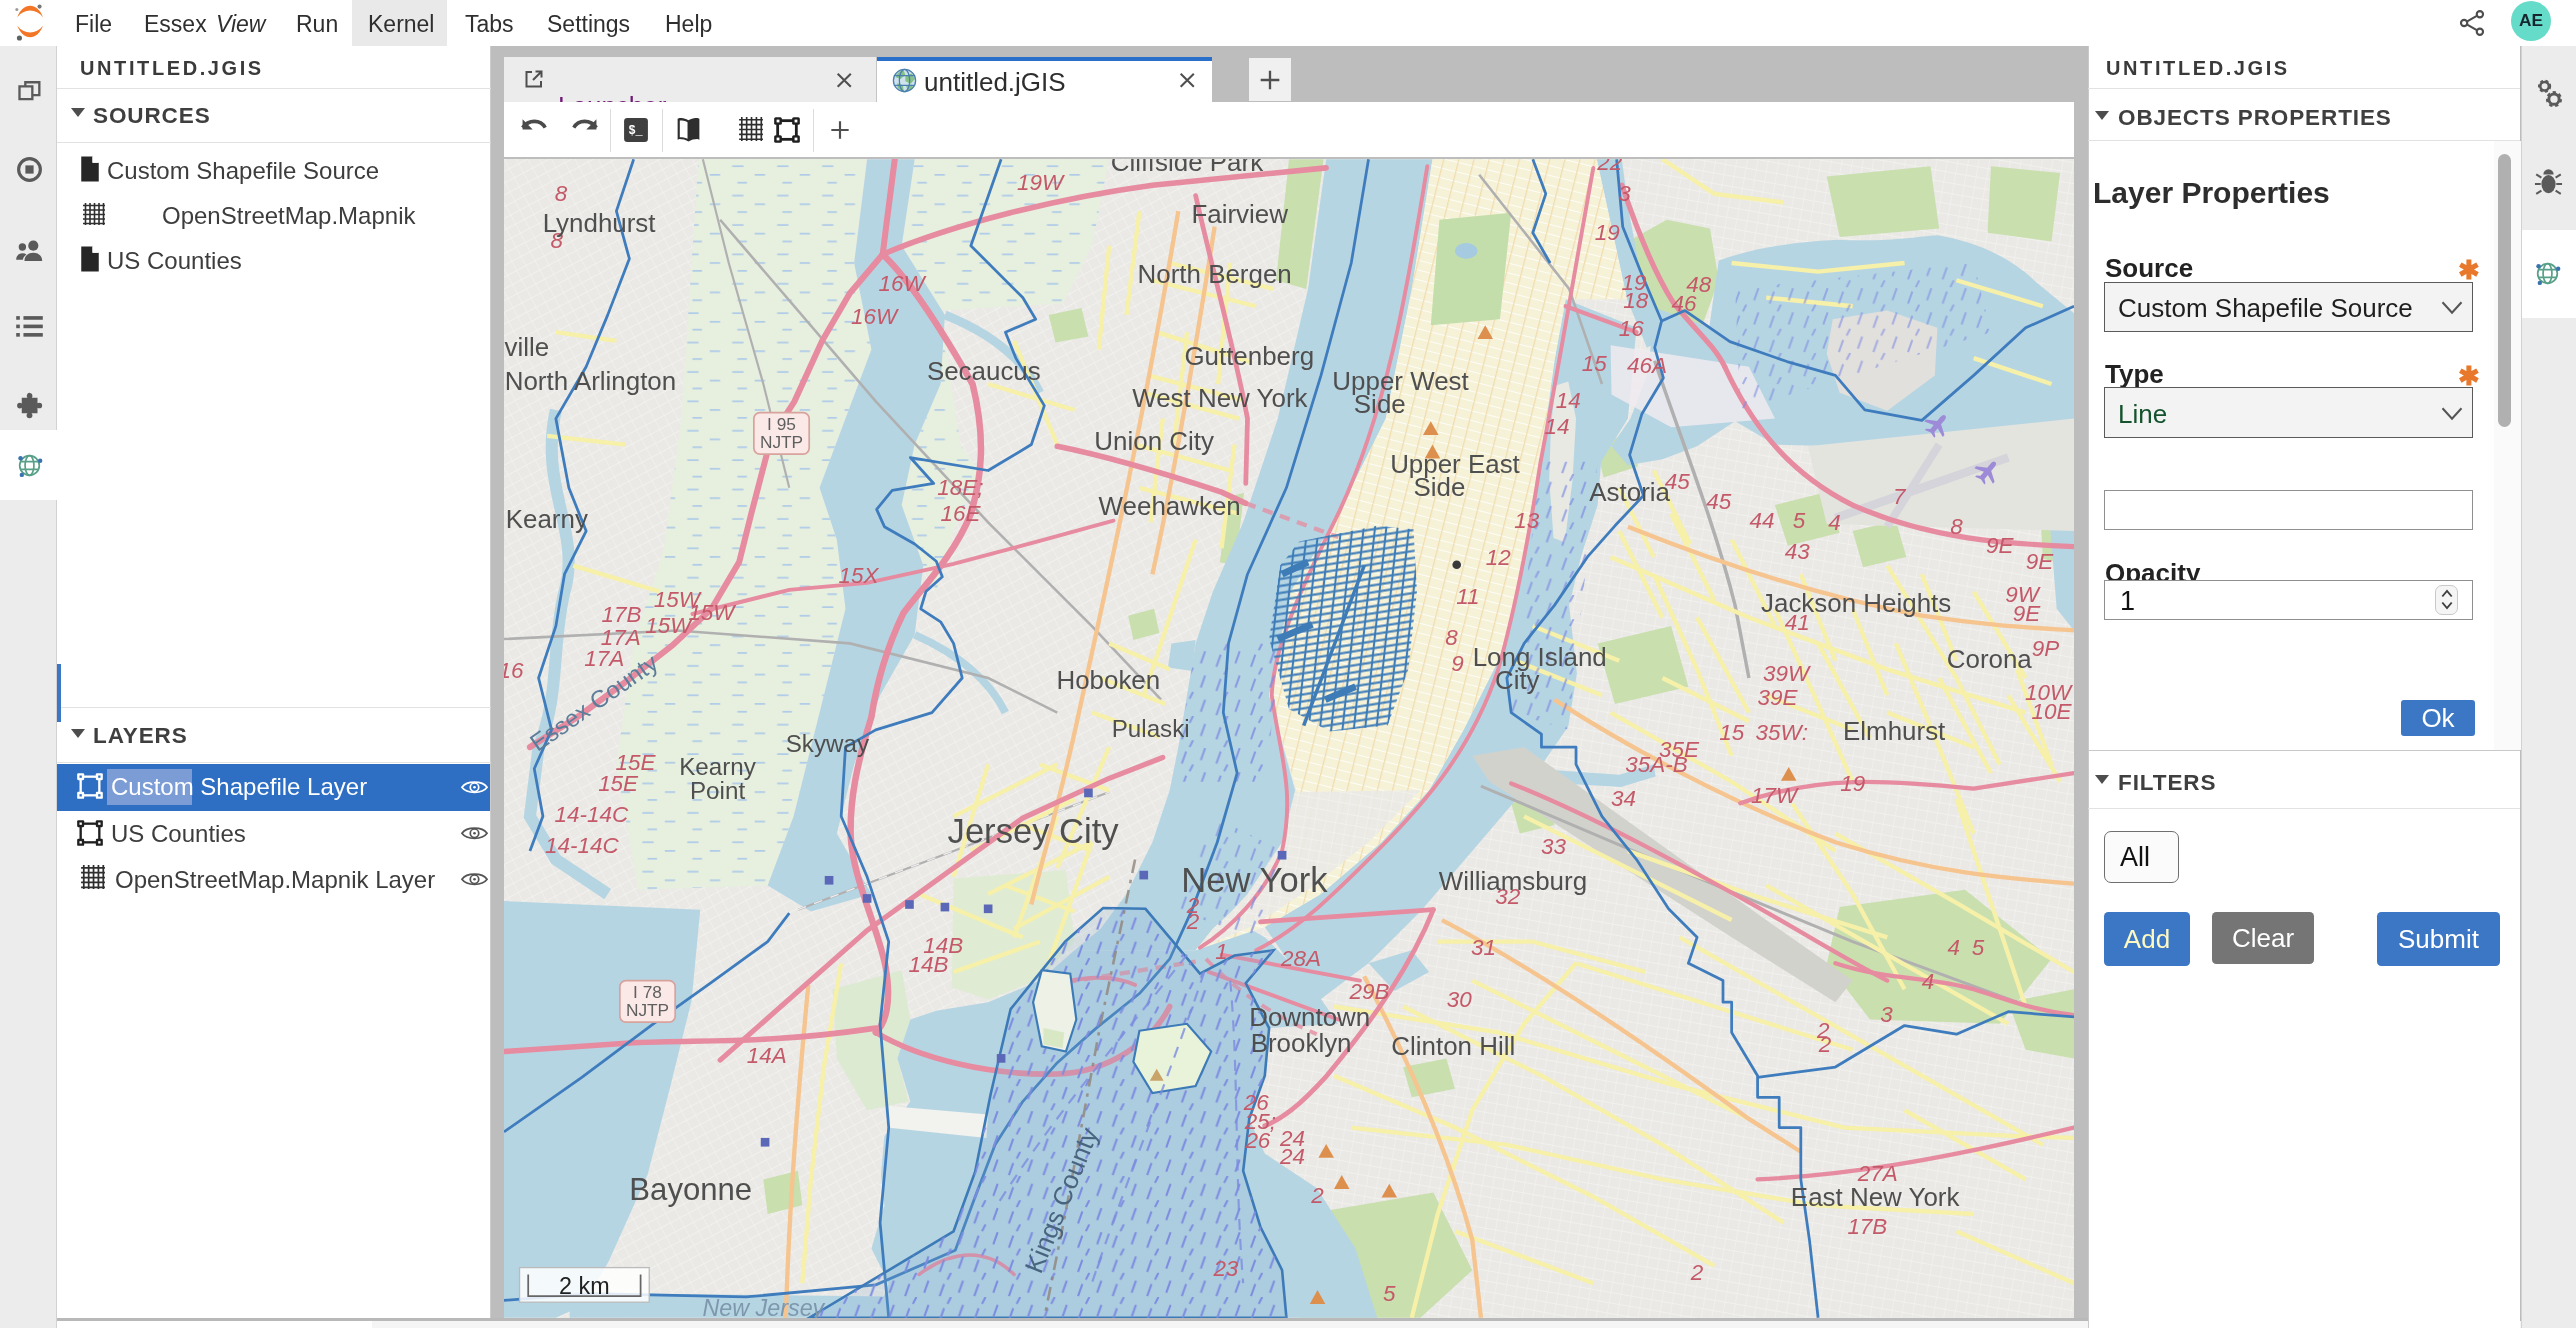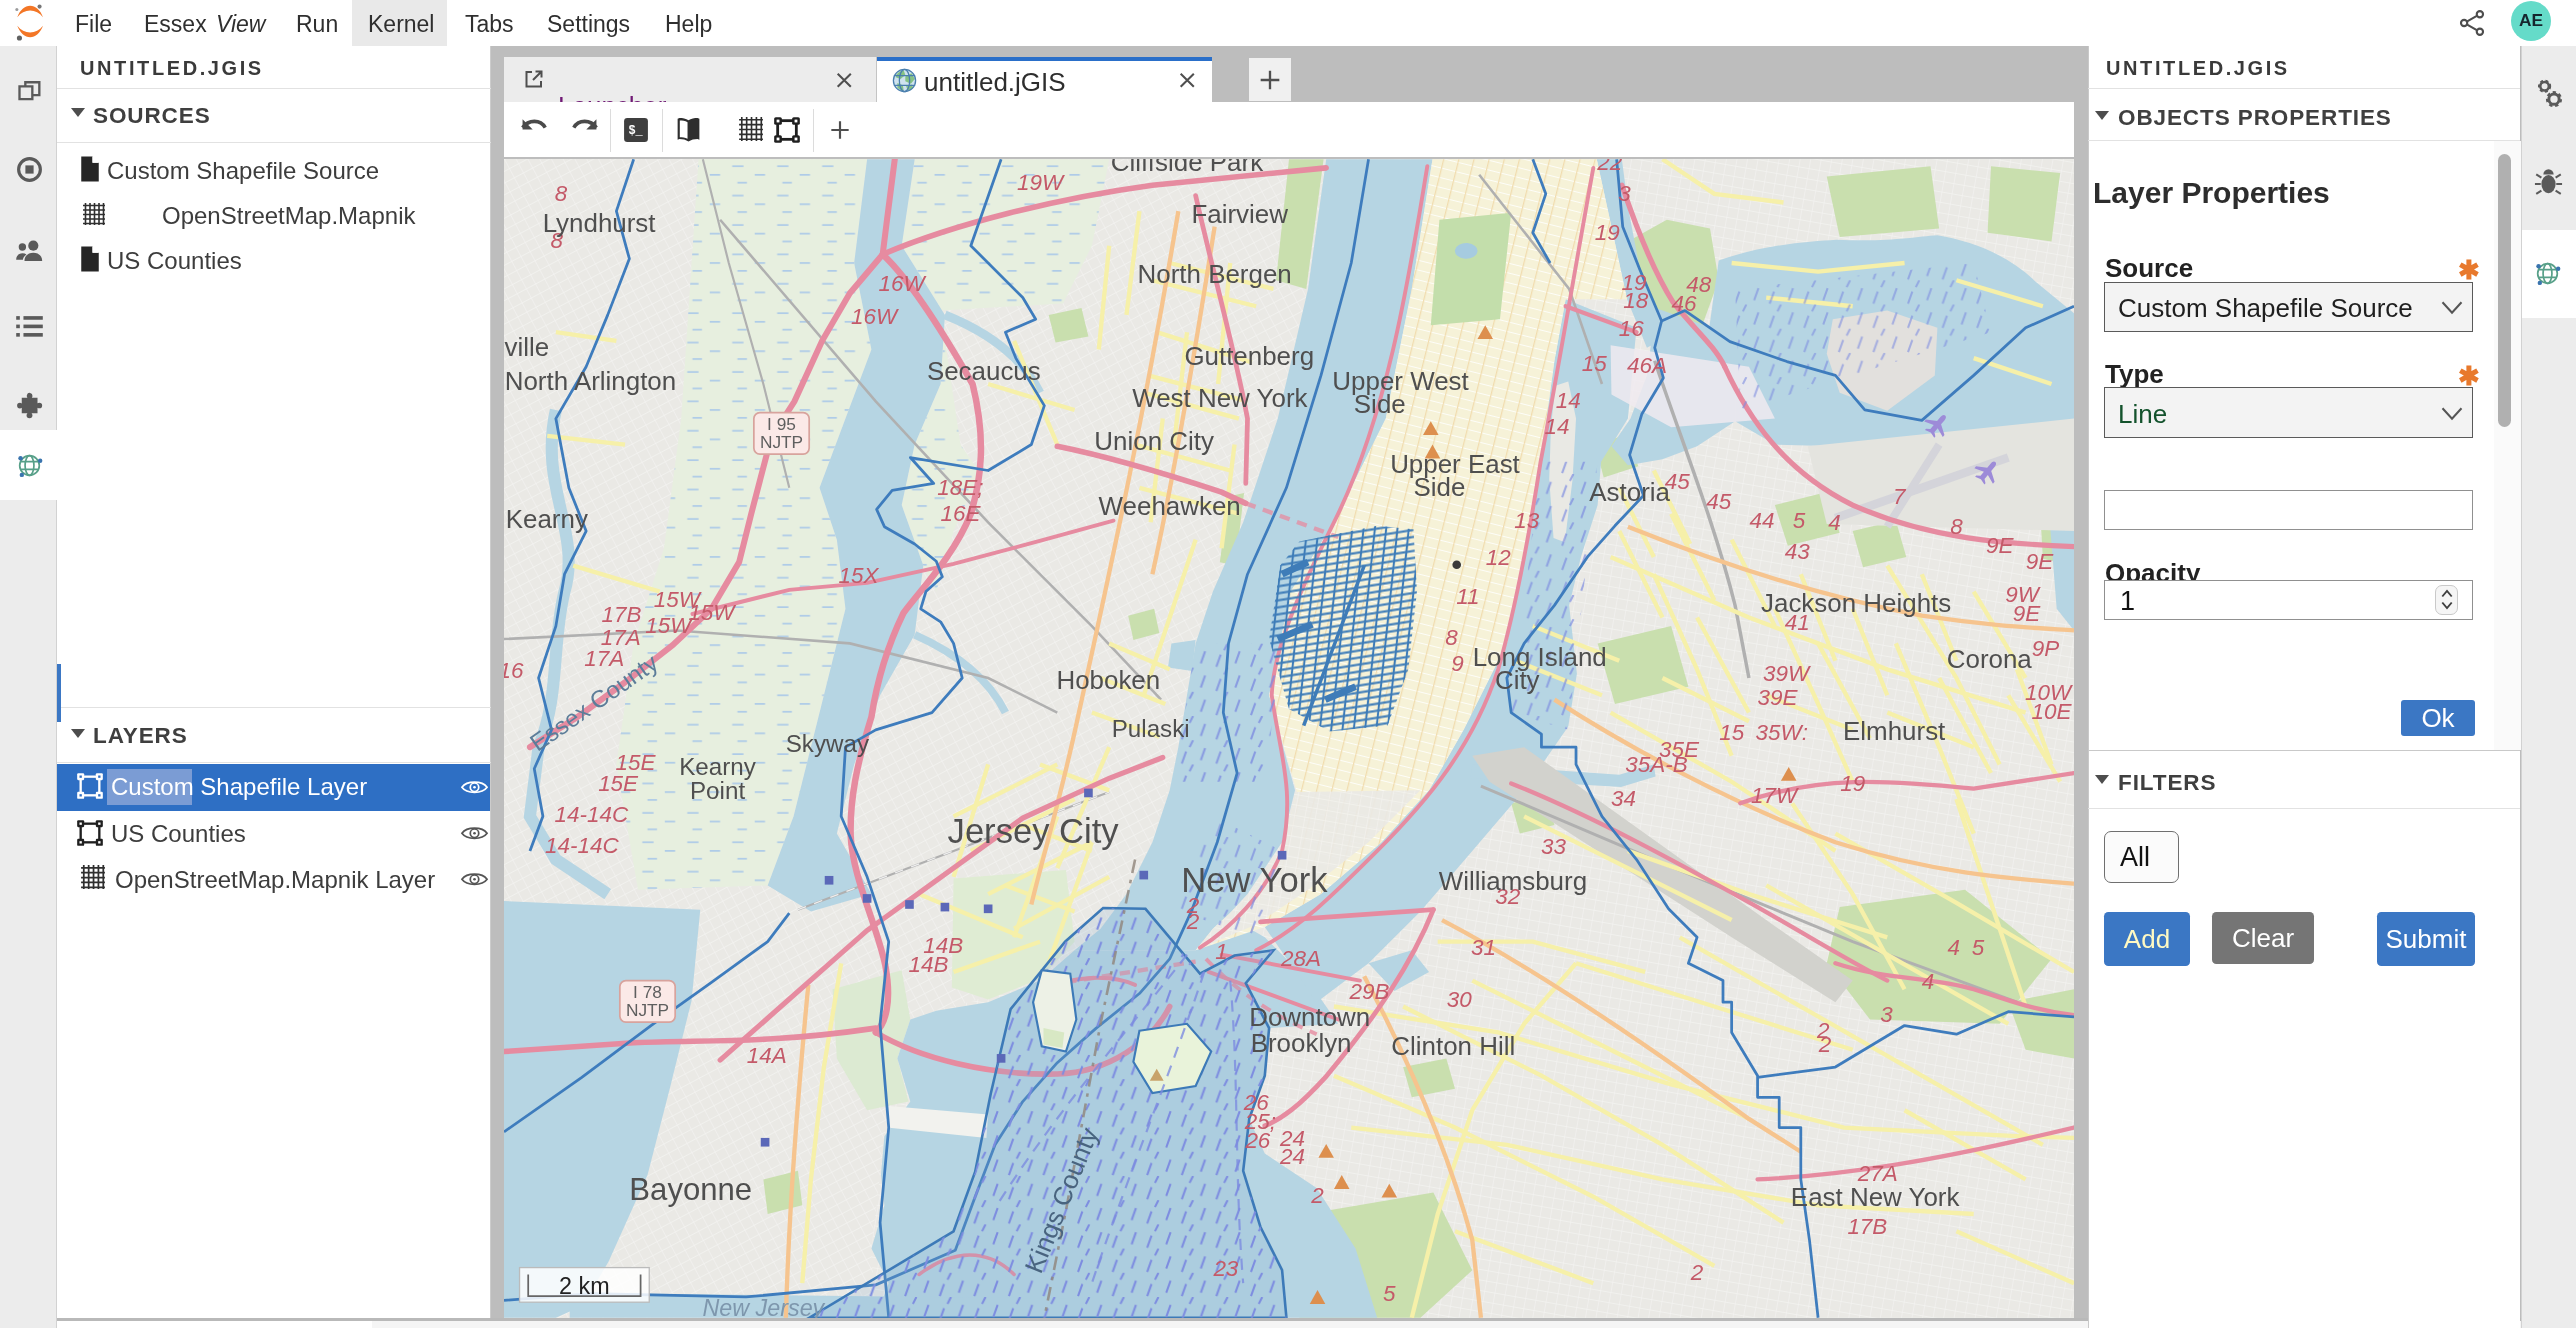--- a/index.html
+++ b/index.html
@@ -662,21 +662,21 @@
   </svg>
 <div class="abs" style="left:2401px;top:700px;width:74px;height:36px;background:#3b77c4;border-radius:3px;color:#fff;font-size:26px;display:flex;align-items:center;justify-content:center;">Ok</div>
 <div class="abs" style="left:2088px;top:750px;width:432px;height:0.9px;background:#c9c9c9;"></div>
 <span class="abs tri" style="left:2095px;top:775px;"></span>
 <div class="abs sect" style="left:2118px;top:770px;">FILTERS</div>
 <div class="abs" style="left:2088px;top:808px;width:432px;height:0.9px;background:#e2e2e2;"></div>
 <div class="abs" style="left:2104px;top:831px;width:75px;height:52px;background:#fbfbfb;border:1.7px solid #6f6f6f;border-radius:7px;box-sizing:border-box;"></div>
 <div class="abs" style="left:2120px;top:842px;font-size:27px;color:#111;">All</div>
 <div class="abs" style="left:2104px;top:912px;width:86px;height:54px;background:#3b77c4;border-radius:4.3px;color:#fef9c3;font-size:26px;display:flex;align-items:center;justify-content:center;">Add</div>
 <div class="abs" style="left:2212px;top:912px;width:102px;height:52px;background:#757575;border-radius:4.3px;color:#fff;font-size:26px;display:flex;align-items:center;justify-content:center;">Clear</div>
-<div class="abs" style="left:2377px;top:912px;width:98px;height:54px;background:#3b77c4;border-radius:4.3px;color:#fff;font-size:26px;display:flex;align-items:center;justify-content:center;">Submit</div>
+<div class="abs" style="left:2377px;top:912px;width:123px;height:54px;background:#3b77c4;border-radius:4.3px;color:#fff;font-size:26px;display:flex;align-items:center;justify-content:center;">Submit</div>
 
 <div class="abs" style="left:2521px;top:46px;width:55px;height:1282px;background:#ececec;border-left:0.9px solid #d2d2d2;box-sizing:border-box;"></div>
 <svg class="abs" style="left:2530px;top:76px" width="36" height="36" viewBox="0 0 42 42">
   <g stroke="#5a5a5a" fill="none">
     <circle cx="17" cy="12" r="6" stroke-width="3.4" stroke-dasharray="3.1 2.6"></circle>
     <circle cx="17" cy="12" r="5" stroke-width="3"></circle>
     <circle cx="28" cy="27" r="7.5" stroke-width="3.8" stroke-dasharray="3.6 3"></circle>
     <circle cx="28" cy="27" r="6" stroke-width="3.4"></circle>
   </g>
 </svg>

